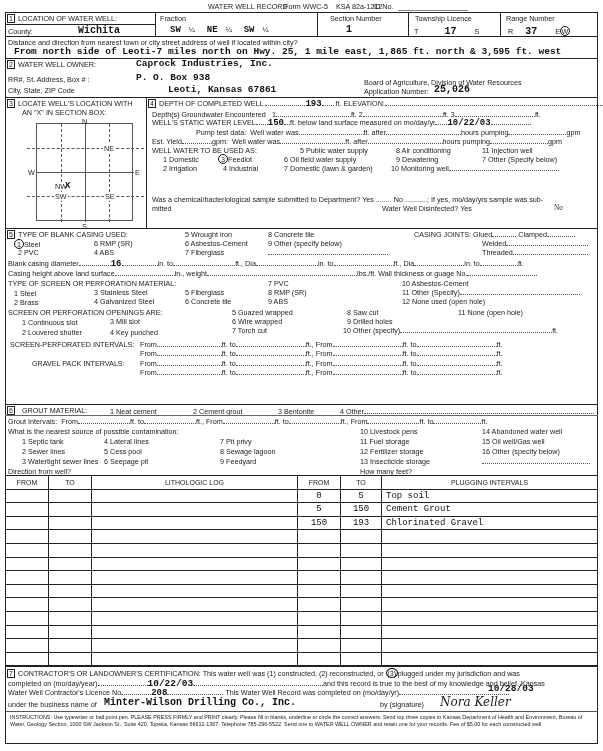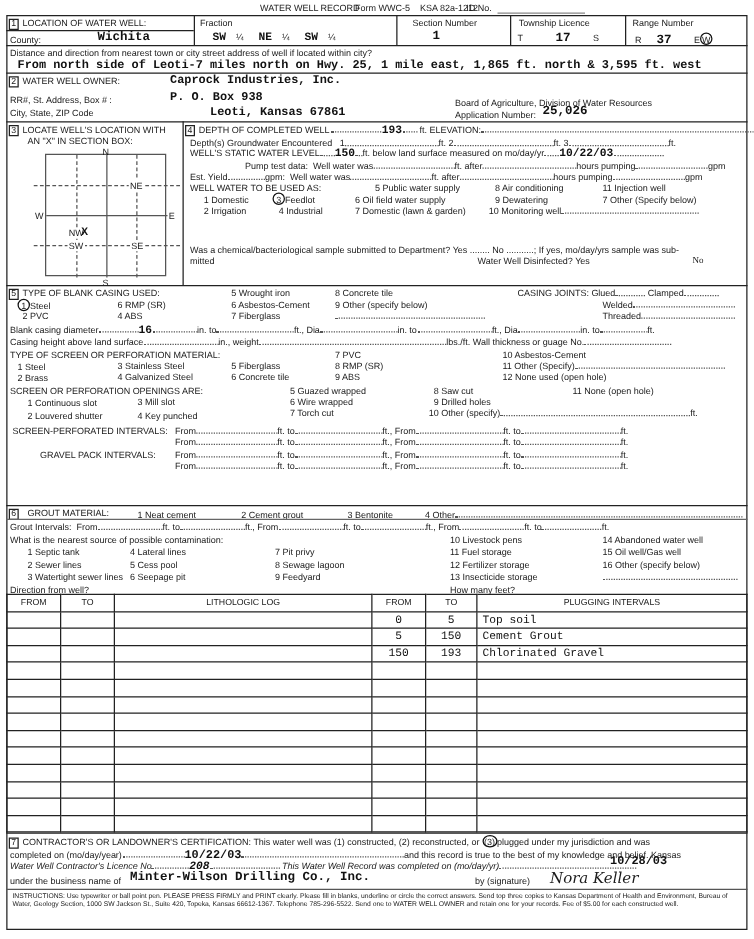--- a/index.html
+++ b/index.html
@@ -310,21 +310,21 @@
         <td></td>
         <td></td>
         <td></td>
       </tr>
 </tbody>
   </table>
 
 <div class="hline" style="left:5px;top:666px;width:593px;"></div>
 <div class="abs" style="left:7px;top:668px;"><span class="num">7</span><span>CONTRACTOR'S OR LANDOWNER'S CERTIFICATION: This water well was (1) constructed, (2) reconstructed, or</span> <span class="circ" style="width:12px;">(3)</span><span>plugged under my jurisdiction and was</span></div>
 <div class="abs" style="left:8px;top:678px;"><span>completed on (mo/day/year)</span><span class="dots" style="width:50px;"></span><span class="typed" style="font-size:9.5px;">10/22/03</span><span class="dots" style="width:130px;"></span><span>and this record is true to the best of my knowledge and belief. Kansas</span></div>
-<div class="abs" style="left:8px;top:688px;font-style:italic;"><span>Water Well Contractor's Licence No</span><span class="dots" style="width:30px;"></span><span class="typed" style="font-size:9px;">208</span><span class="dots" style="width:56px;"></span> <span>This Water Well Record was completed on (mo/day/yr)</span><span class="dots" style="width:110px;"></span></div>
+<div class="abs" style="left:8px;top:688px;"><span>Water Well Contractor's Licence No</span><span class="dots" style="width:30px;"></span><span class="typed" style="font-size:9px;">208</span><span class="dots" style="width:56px;"></span> <span>This Water Well Record was completed on (mo/day/yr)</span><span class="dots" style="width:110px;"></span></div>
 <div class="abs typed" style="left:488px;top:683px;font-size:9.5px;">10/28/03</div>
 <div class="abs" style="left:8px;top:700px;">under the business name of</div>
 <div class="abs typed" style="left:104px;top:697px;font-size:10px;">Minter-Wilson Drilling Co., Inc.</div>
 <div class="abs" style="left:380px;top:700px;">by (signature)</div>
 <div class="abs sig" style="left:440px;top:695px;">Nora Keller</div>
 
 <div class="hline" style="left:5px;top:711px;width:593px;background:#555;"></div>
 <div class="abs instr" style="left:10px;top:714px;width:580px;white-space:normal;">INSTRUCTIONS: Use typewriter or ball point pen. PLEASE PRESS FIRMLY and PRINT clearly. Please fill in blanks, underline or circle the correct answers. Send top three copies to Kansas Department of Health and Environment, Bureau of Water, Geology Section, 1000 SW Jackson St., Suite 420, Topeka, Kansas 66612-1367. Telephone 785-296-5522. Send one to WATER WELL OWNER and retain one for your records. Fee of $5.00 for each constructed well.</div>
 
 </body></html>

